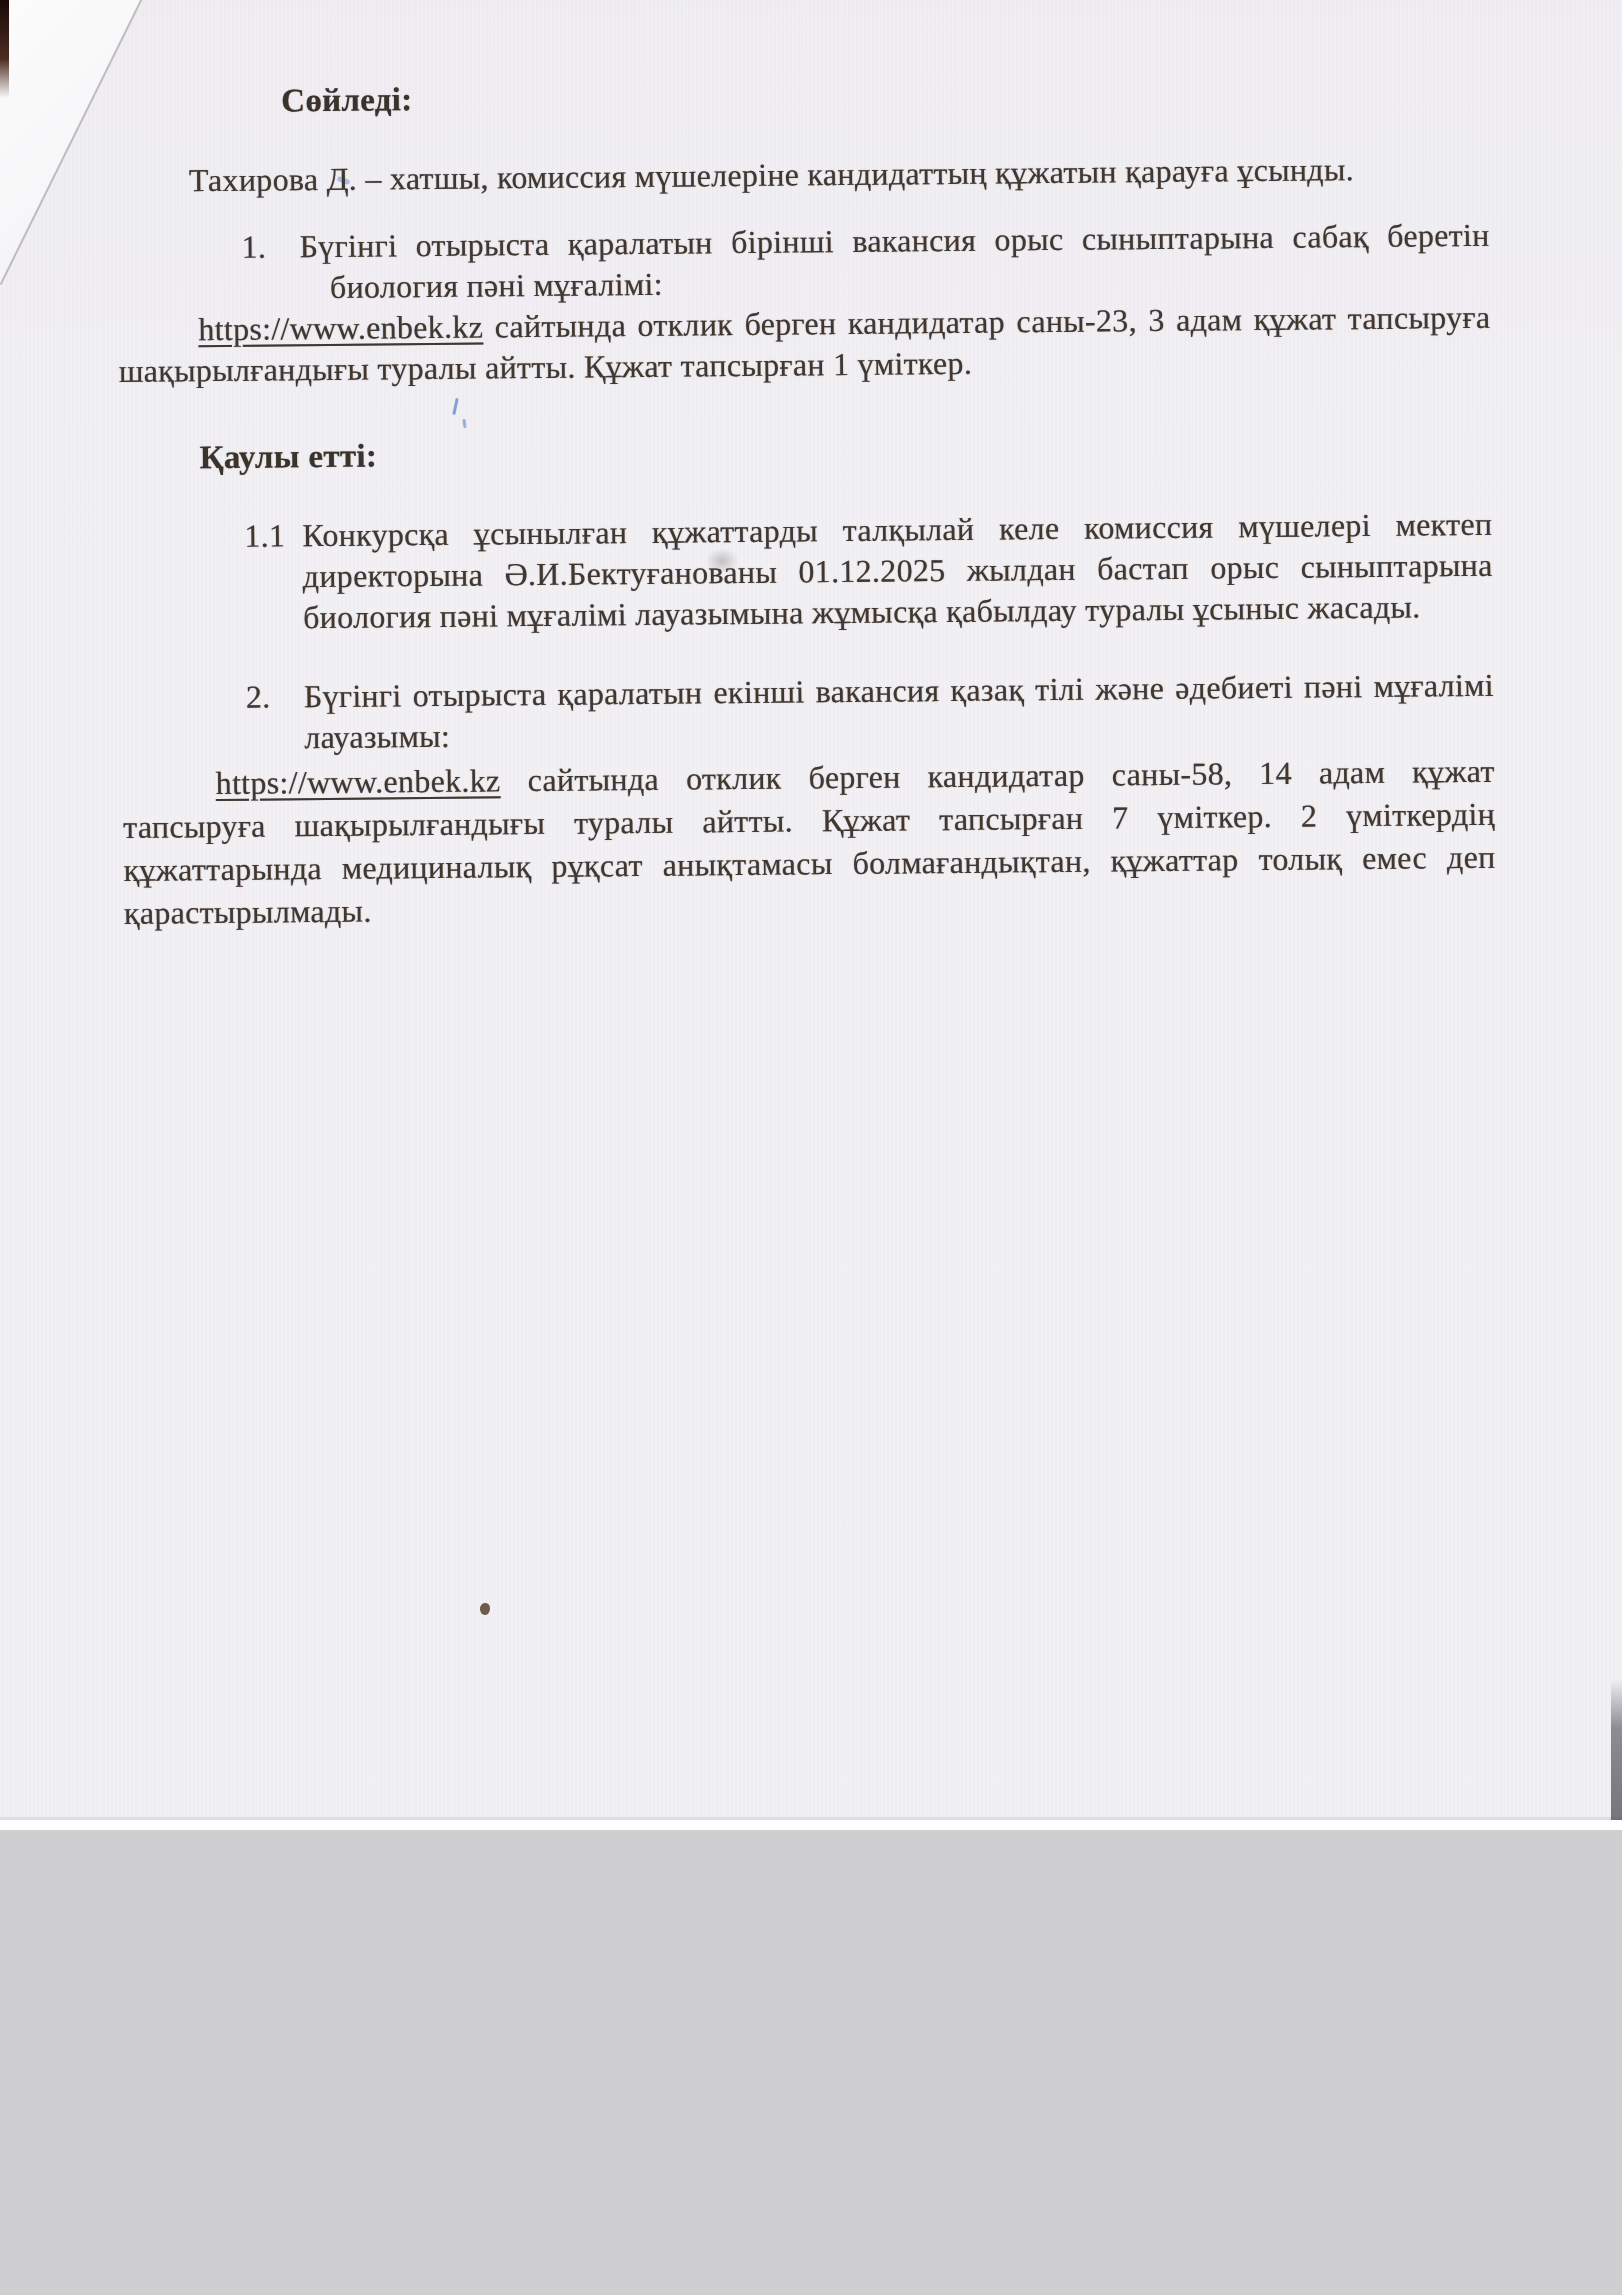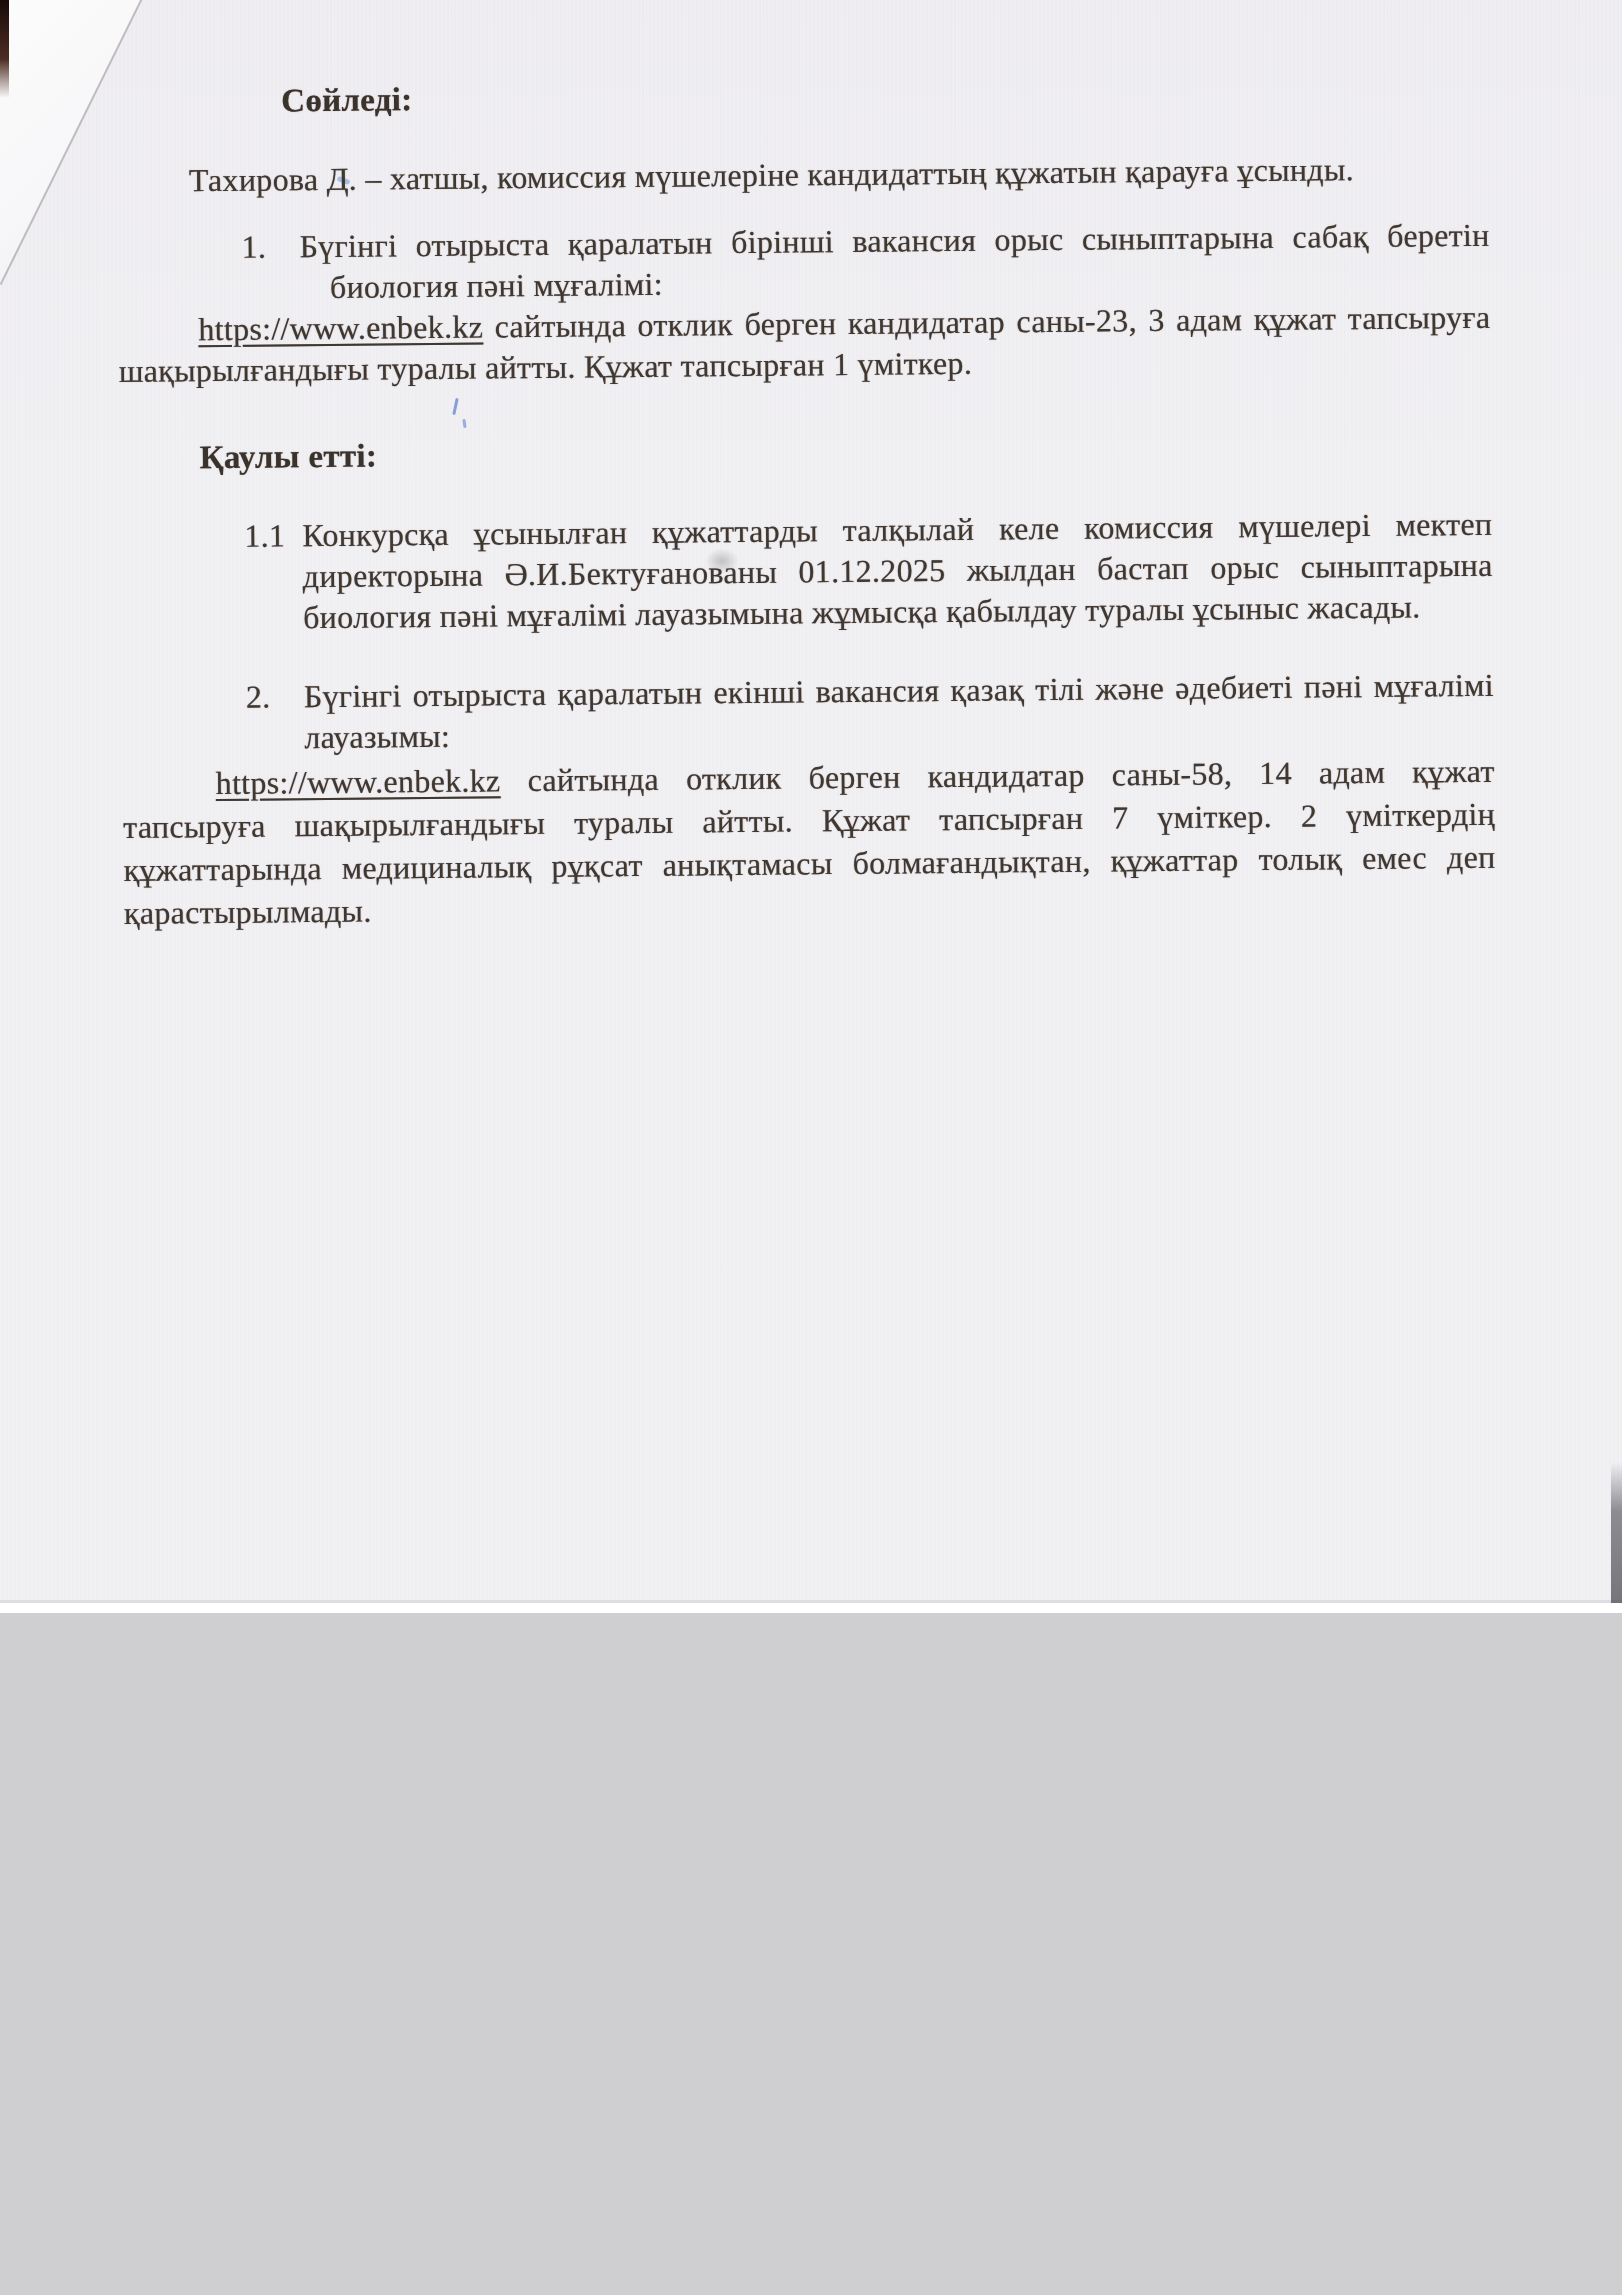--- a/index.html
+++ b/index.html
@@ -1,18 +1,18 @@
 <!DOCTYPE html>
 <html style="font-size:10.5px"><head>
 <meta charset="utf-8">
 <style>
   html,body { margin:0; padding:0; background:#cfcfd2; }
   .scan {
     position:relative;
-    width:1623px; height:1613px;
+    width:1623px; height:1830px;
     background:#f1f0f3;
     overflow:hidden;
     font-family:"Liberation Serif","DejaVu Serif",serif;
     color:#3e3831;
   }
   
   .scan::before{
     content:""; position:absolute; inset:0; pointer-events:none;
     background:
       repeating-linear-gradient(90deg, rgba(255,255,255,0.03) 0 2px, rgba(140,120,140,0.018) 2px 3.9px),

